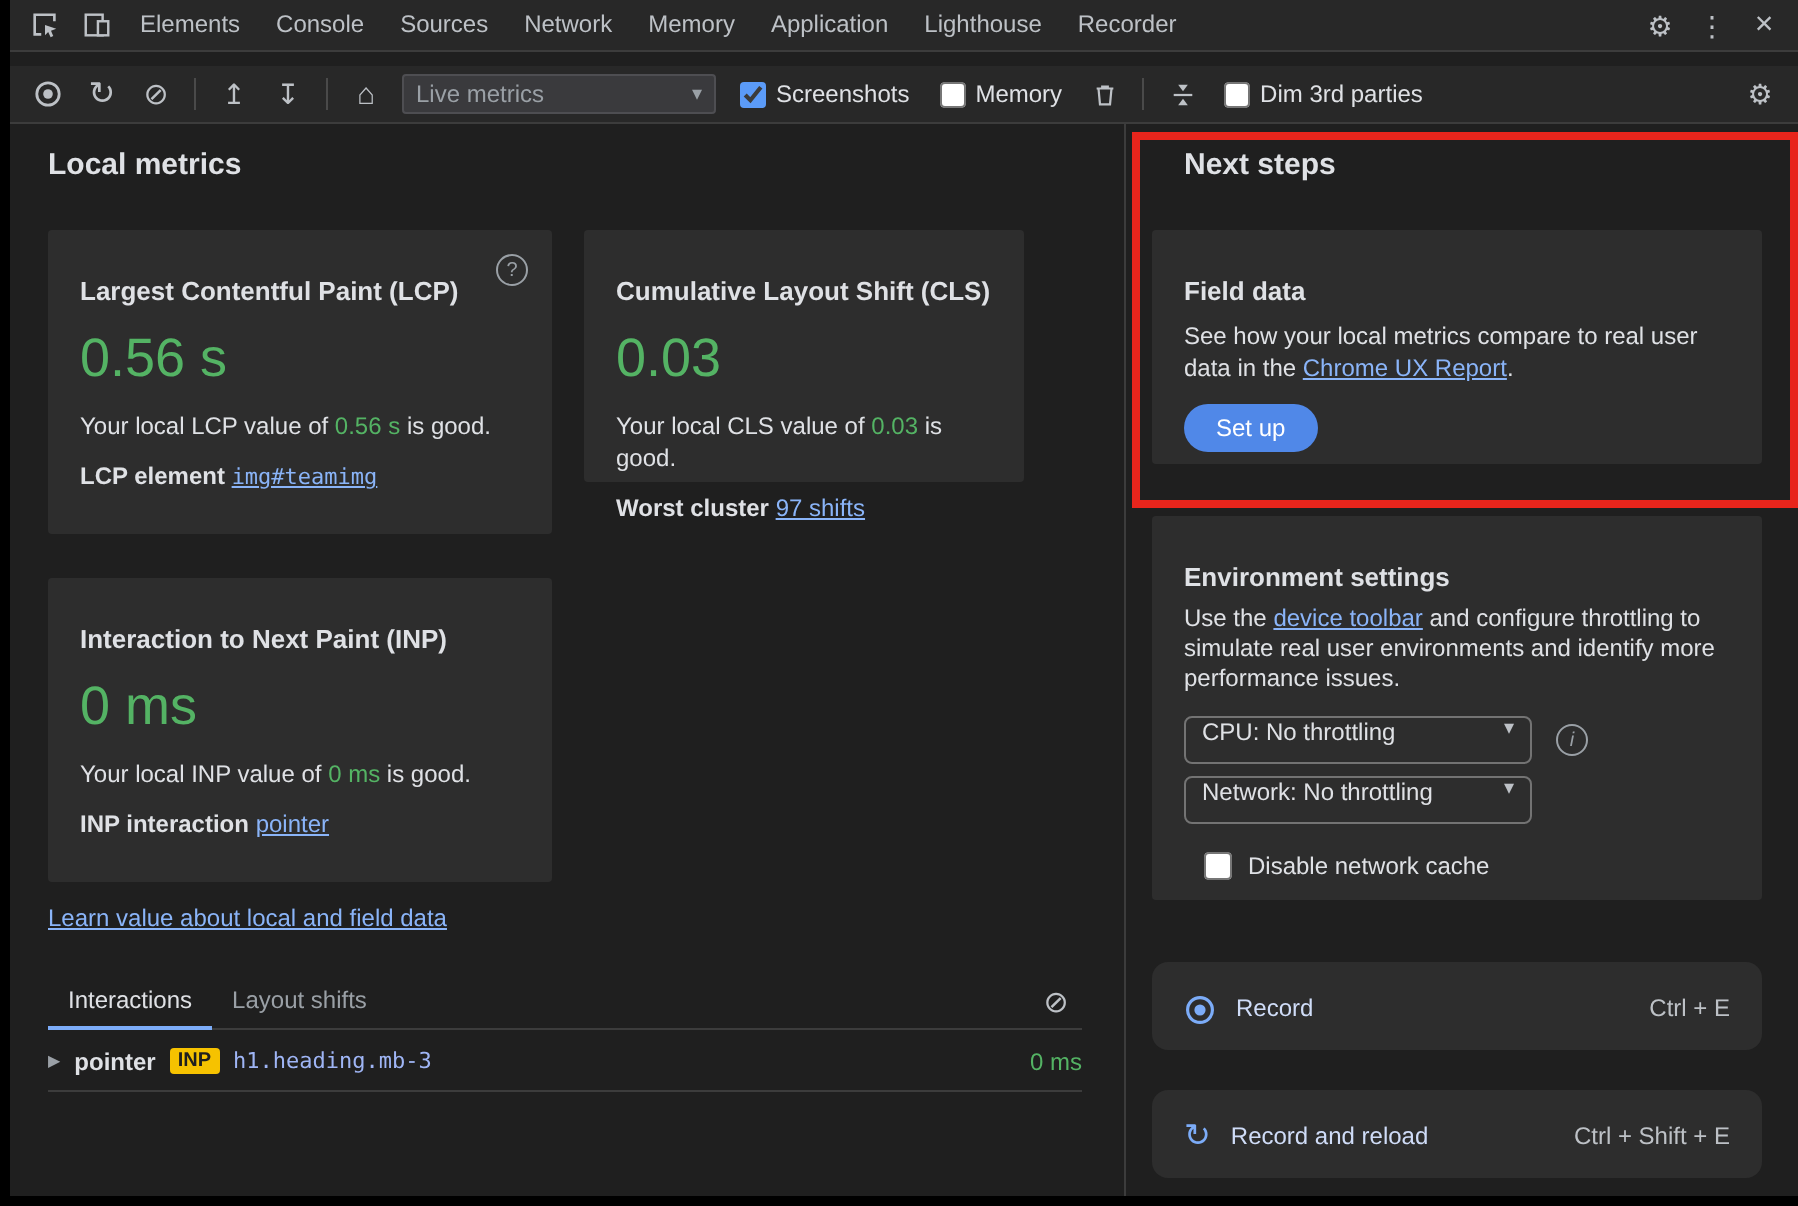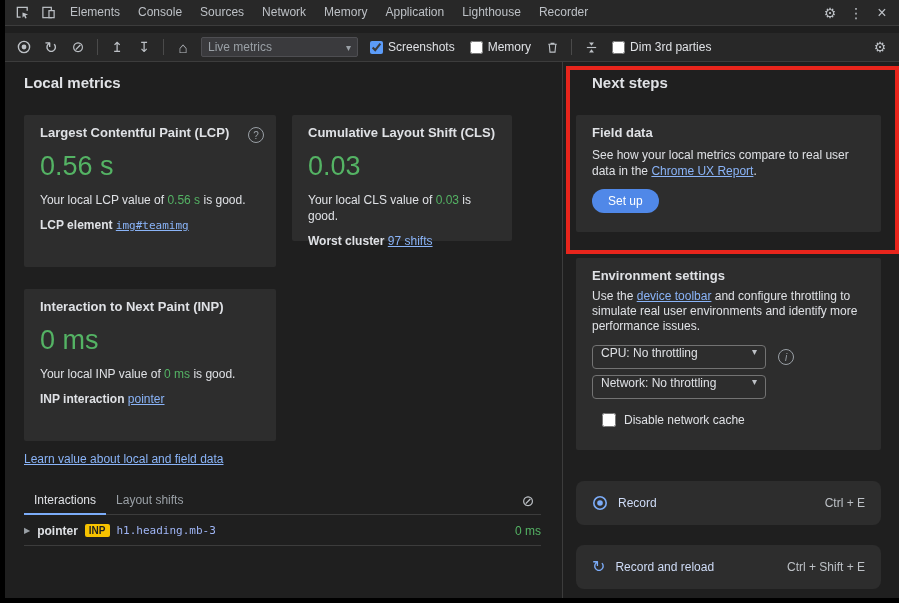--- a/index.html
+++ b/index.html
@@ -31,21 +31,21 @@
   .sep{width:1px;height:16px;background:#4a4a4a;margin:0 5px;flex:none}
   .fake-select-disabled{width:157px;height:20px;background:#3a3a3d;border:1px solid #4e4e52;
     color:var(--muted);display:flex;align-items:center;padding:0 6px;margin:0 4px;border-radius:2px}
   .fake-select-disabled .arr{margin-left:auto;font-size:10px}
   .cb{display:flex;align-items:center;gap:5px;margin:0 7px;color:var(--txt);cursor:pointer;flex:none}
   .cb input{width:13px;height:13px;accent-color:#5b9bf8;margin:0}
   .push{margin-left:auto}
 
   
   .h1{position:absolute;font-size:15px;font-weight:bold;color:var(--txt)}
-  .card{position:absolute;background:var(--card);border-radius:2px;padding:9px 16px;color:var(--txt)}
+  .card{position:absolute;background:var(--card);border-radius:2px;padding:22px 16px;color:var(--txt)}
   .card-title{font-size:13px;font-weight:bold;line-height:17px}
   .metric-value{font-size:27px;color:var(--green);margin:10px 0}
   .desc{font-size:12px;line-height:16px}
   .desc .good{color:var(--green)}
   .meta-row{margin-top:10px;font-size:12px}
   .meta-row b{font-weight:bold}
   .link{color:var(--link);text-decoration:underline;cursor:pointer}
   .mono{font-family:"DejaVu Sans Mono","Liberation Mono",monospace;font-size:11px}
   .help-badge{position:absolute;right:12px;top:12px;width:16px;height:16px;border:1px solid var(--muted);
     border-radius:50%;color:var(--muted);display:flex;align-items:center;justify-content:center;
@@ -73,21 +73,21 @@
     background:#5088e8;color:#fff;border:none;font-size:12px;font-family:inherit;cursor:pointer}
   .fake-select{width:174px;height:24px;border:1px solid #737373;border-radius:4px;
     display:flex;align-items:flex-start;padding:0 8px;cursor:pointer;background:var(--card)}
   .fake-select .arr{margin-left:auto;font-size:10px;color:var(--dim)}
   .info-badge{width:16px;height:16px;border:1px solid var(--muted);border-radius:50%;
     color:var(--muted);display:flex;align-items:center;justify-content:center;font-size:10px;
     font-style:italic;cursor:pointer;flex:none}
   .select-row{display:flex;align-items:center;gap:12px;margin-top:6px}
   .cache-row{display:flex;align-items:flex-start;gap:8px;margin-top:14px;margin-left:10px}
   .cache-row input{width:14px;height:14px;accent-color:#5b9bf8;margin:0}
-  .action-card{display:flex;align-items:center;gap:10px;padding:0 16px;border-radius:8px}
+  .action-card{display:flex;gap:10px;padding:16px 16px;border-radius:8px}
   .action-label{color:#cfdcf7}
   .action-short{margin-left:auto;color:var(--dim)}
 
   .annotation{position:absolute;left:566px;top:66px;width:333px;height:188px;
     border:4px solid var(--red);z-index:50;pointer-events:none}
 </style>
 </head>
 <body>
 
 <div class="root">

